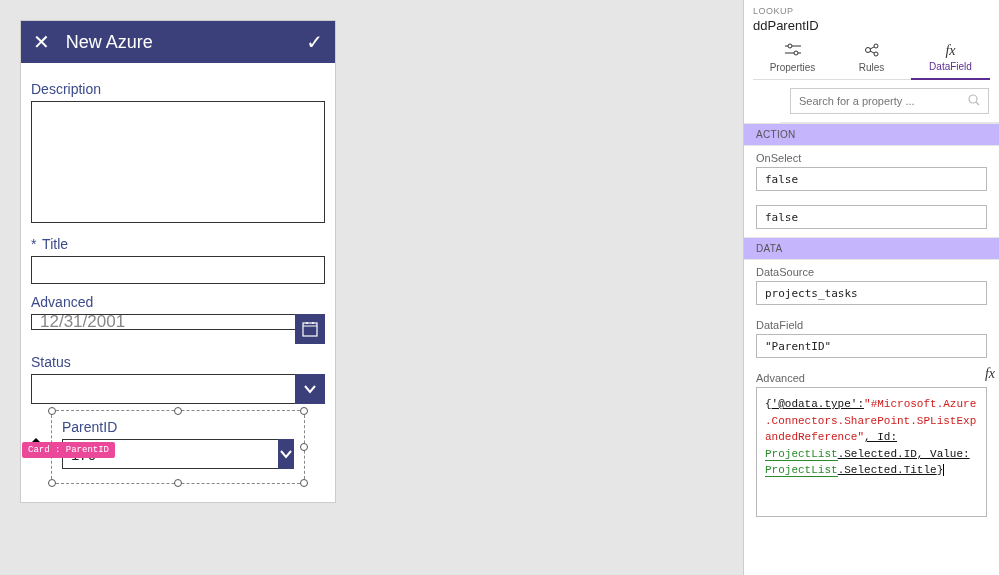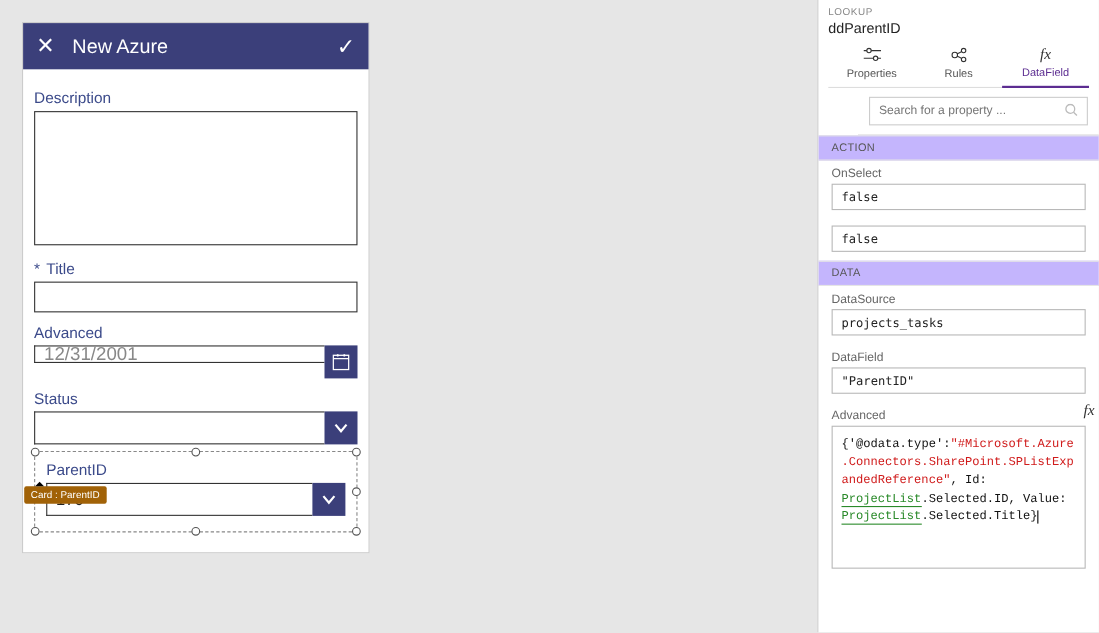--- a/index.html
+++ b/index.html
@@ -104,43 +104,44 @@
   height: 30px;
   background: #3b3f7a;
   display: flex;
   align-items: center;
   justify-content: center;
 }
 .dropdown-btn svg { fill: #fff; }
 
 .tooltip {
   position: absolute;
-  background: #a16207;
+  background: #ec4899;
   color: #fff;
   font-size: 9px;
   padding: 3px 6px;
   border-radius: 2px;
   top: 442px;
   left: 22px;
   z-index: 10;
+  font-family: Liberation Mono, monospace;
 }
 .tooltip::after {
   content: '';
   position: absolute;
   top: -4px;
   left: 10px;
   border-left: 4px solid transparent;
   border-right: 4px solid transparent;
   border-bottom: 4px solid #000;
 }
 
 .selected-card {
   border: 1px dashed #888;
   padding: 8px 10px 14px;
-  margin: 6px 0 0;
+  margin: 6px 20px 0;
   position: relative;
 }
 .sel-handle {
   position: absolute;
   width: 8px;
   height: 8px;
   background: #fff;
   border: 1px solid #555;
   border-radius: 50%;
 }
@@ -262,21 +263,21 @@
   font-family: Consolas, "Courier New", monospace;
   font-size: 11px;
   line-height: 1.5;
   white-space: pre-wrap;
   word-break: break-word;
   overflow-wrap: break-word;
 }
 .tok-br { color: #111; }
 .tok-str { color: #d01b1b; }
 .tok-ref { color: #2a8a2a; border-bottom: 1px solid #2a8a2a;}
-.tok-plain { color: #111; }
+.tok-plain { color: #111; text-decoration: underline; }
 .cursor-bar { border-left: 1px solid #000; }
 </style>
 </head>
 <body>
 
 <div class="canvas-area">
   <div class="form-preview">
     <div class="form-header">
       <span class="close-x">✕</span>
       <span class="title">New Azure</span>

